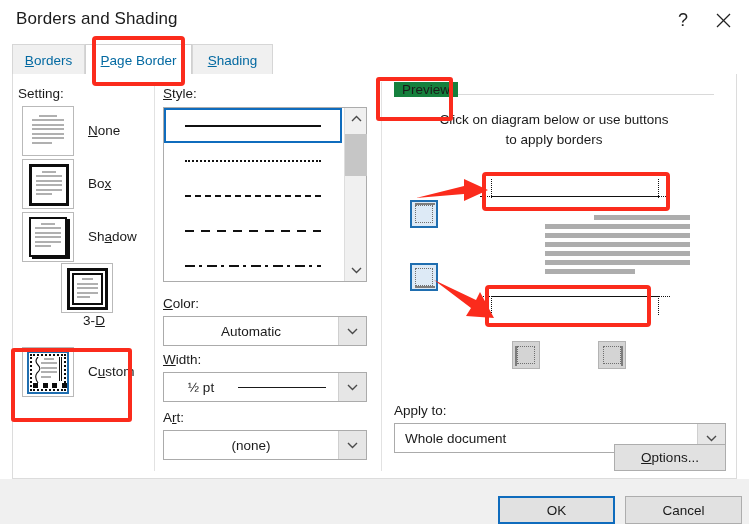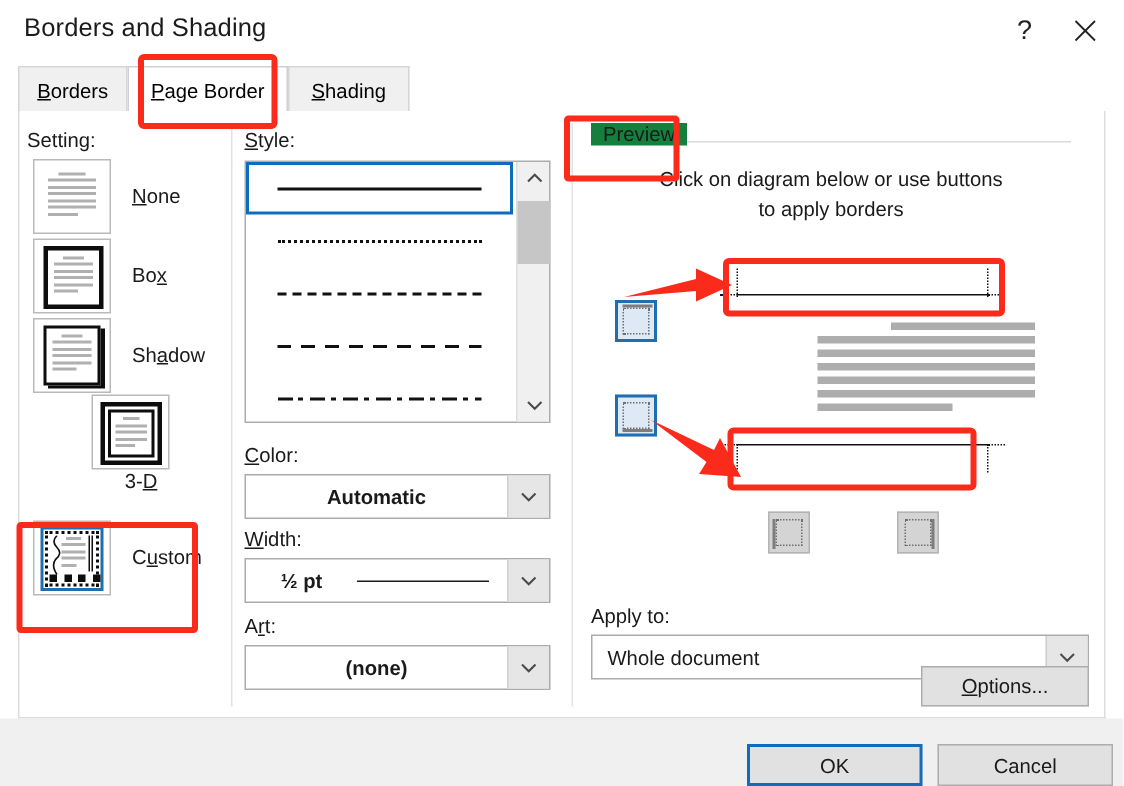--- a/index.html
+++ b/index.html
@@ -35,21 +35,21 @@
 
   
   #tabstrip{
     position:absolute; left:0; top:40px; width:749px; height:35px;
     background:#ffffff;
   }
   .tab{
     position:absolute; top:4px; height:31px;
     background:#f0f0f0; border:1px solid #d6d6d6; border-bottom:none;
     display:flex; align-items:center; justify-content:center;
-    font-size:13.5px; color:#000000;
+    font-size:13.5px; color:#0369a1;
   }
   .tab.active{ background:#ffffff; border-color:#d0d0d0; }
   #tab-borders{ left:12px; width:73px; }
   #tab-pageborder{ left:85px; width:107px; }
   #tab-shading{ left:192px; width:81px; }
   .tab u{ text-decoration:underline; }
 
   
   #content-panel{
     position:absolute; left:12px; top:74px; width:725px; height:405px;
@@ -127,21 +127,20 @@
   
   .fld-label{ position:absolute; left:163px; font-size:13.5px; }
   .combo{
     position:absolute; left:163px; width:204px; height:30px;
     border:1px solid #ababab; background:#ffffff;
     display:flex; align-items:center;
   }
   .combo .val{
     flex:1; text-align:center; font-size:13.5px; color:#1a1a1a;
     position:relative;
-    font-weight:bold;
   }
   .combo .arrow{
     width:28px; height:28px; background:#e6e6e6;
     border-left:1px solid #cfcfcf;
     display:flex; align-items:center; justify-content:center;
     color:#4a4a4a; font-size:11px; flex:none;
   }
   #color-label{ top:296px; }
   #color-combo{ top:316px; }
   #width-label{ top:352px; }

